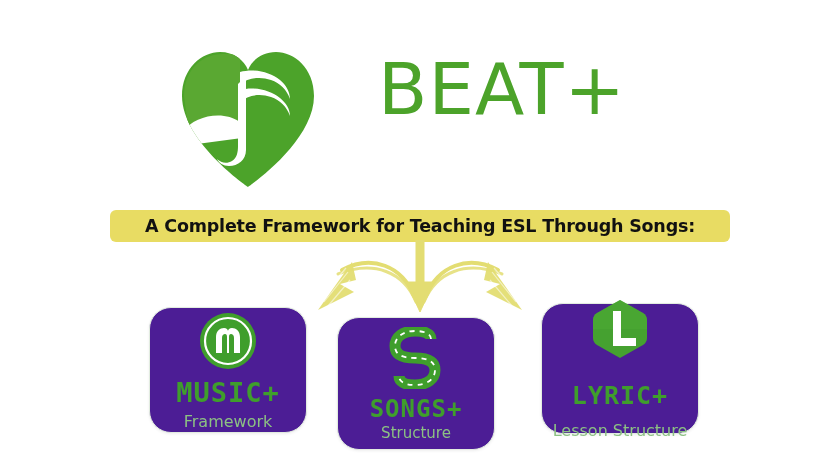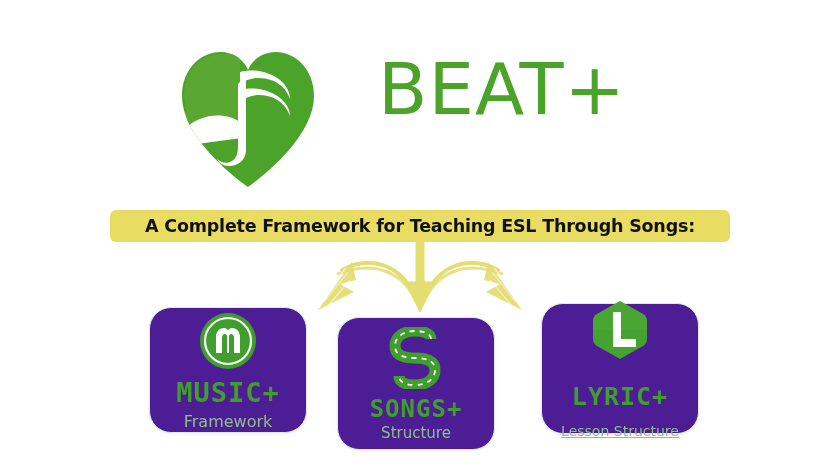--- a/index.html
+++ b/index.html
@@ -139,21 +139,21 @@
     color: #8cc183;
     text-align: center;
     line-height: 1;
     white-space: nowrap;
   }
   #card-music .card-title { font-size: 27px; margin-top: 2px; }
   #card-music .card-sub   { font-size: 16px; margin-top: 8px; }
   #card-songs .card-title { font-size: 24px; margin-top: 2px; }
   #card-songs .card-sub   { font-size: 15px; margin-top: 5px; }
   #card-lyric .card-title { font-size: 25px; margin-top: 17px; }
-  #card-lyric .card-sub   { font-size: 14px; margin-top: 15px; text-decoration: underline; }
+  #card-lyric .card-sub   { font-size: 16px; margin-top: 15px; }
 </style>
 </head>
 <body>
 
 <div id="logo-block">
 
   <div id="logo-mark">
     <svg width="148" height="145" viewBox="0 0 148 145" xmlns="http://www.w3.org/2000/svg">
       <defs>
         <clipPath id="heartClip">

